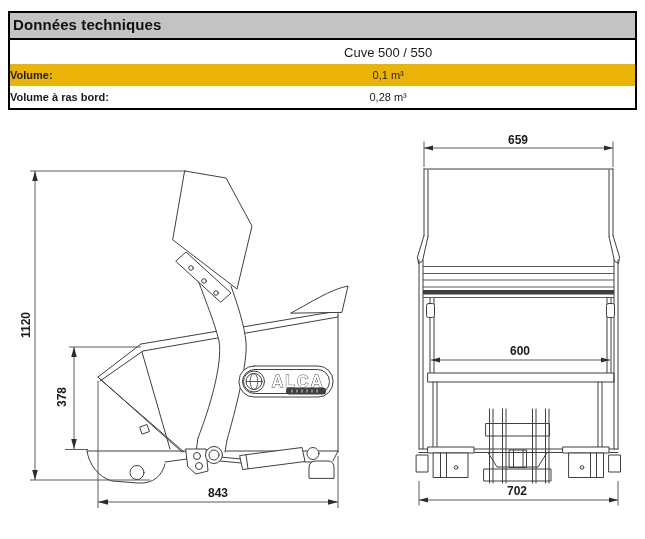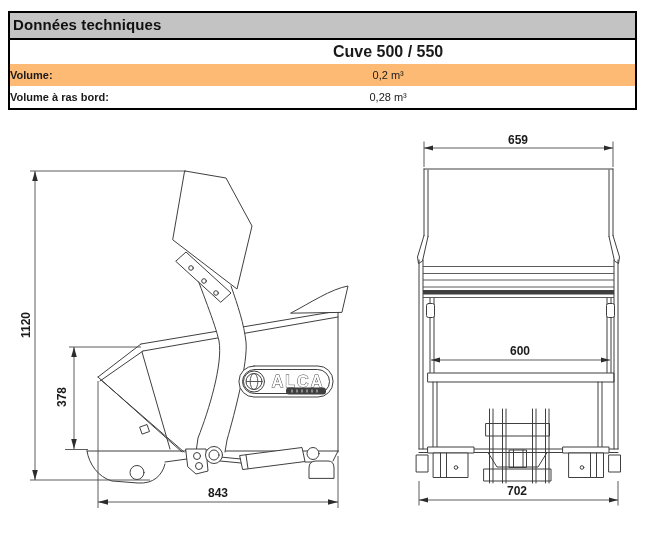--- a/index.html
+++ b/index.html
@@ -15,22 +15,22 @@
   .title-bar{
     background:#c3c3c3;border-bottom:2px solid #000;
     font-size:15px;font-weight:bold;color:#101010;
     padding:3px 4px 4px 3px;line-height:18px;letter-spacing:.1px;
   }
   table.spec{width:100%;border-collapse:collapse;font-size:11px;color:#1a1a1a;}
   table.spec td{padding:0;height:22px;vertical-align:middle;}
   td.lbl{width:21%;font-weight:bold;padding-left:3px;white-space:nowrap;}
   td.val{text-align:center;}
   tr.model-row td{height:24px;}
-  tr.model-row td.val{font-weight:bold;font-size:16px;}
-  tr.alt{background:#fdba74;}
+  tr.model-row td.val{font-weight:normal;font-size:13px;}
+  tr.alt{background:#eab308;}
   
   svg.drawings{position:absolute;left:0;top:0;}
   .ln{fill:none;stroke:#3f3f3f;stroke-width:1;stroke-linecap:round;stroke-linejoin:round;}
   .thin{fill:none;stroke:#4a4a4a;stroke-width:.9;stroke-linecap:butt;}
   .wfill{fill:#ffffff;}
   .nofill{fill:none;}
   .dark{fill:#3f3f3f;stroke:none;}
   .arrow{fill:#2c2c2c;stroke:none;}
   .dimtxt{font-family:"Liberation Sans",sans-serif;font-size:12px;font-weight:bold;fill:#1a1a1a;}
   .logotxt{
@@ -47,21 +47,21 @@
     <span>Données techniques</span>
   </div>
   <table class="spec">
     <tbody>
       <tr class="model-row">
         <td class="lbl"></td>
         <td class="val">Cuve 500 / 550</td>
       </tr>
       <tr class="alt">
         <td class="lbl">Volume:</td>
-        <td class="val">0,2 m³</td>
+        <td class="val">0,1 m³</td>
       </tr>
       <tr>
         <td class="lbl">Volume à ras bord:</td>
         <td class="val">0,28 m³</td>
       </tr>
     </tbody>
   </table>
 </div>
 
 <svg class="drawings" width="645" height="539" viewBox="0 0 645 539">

